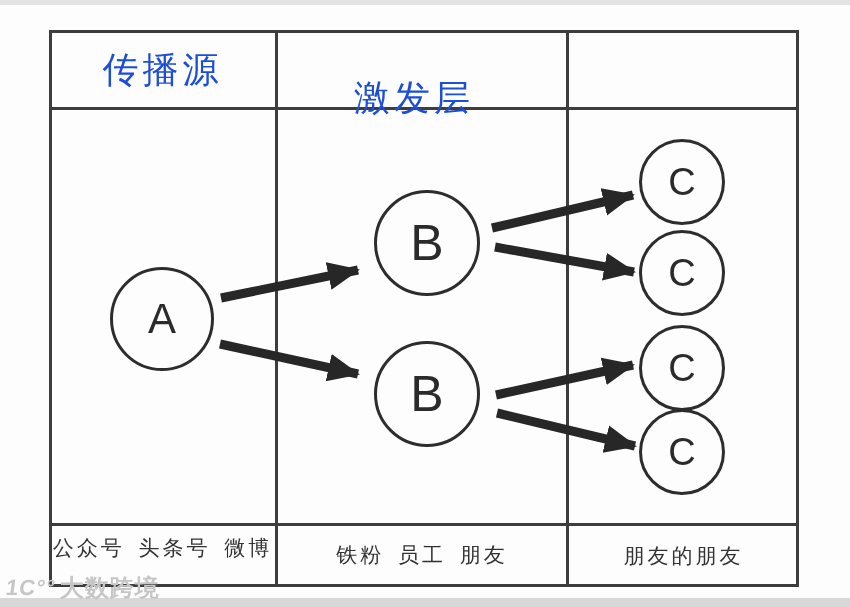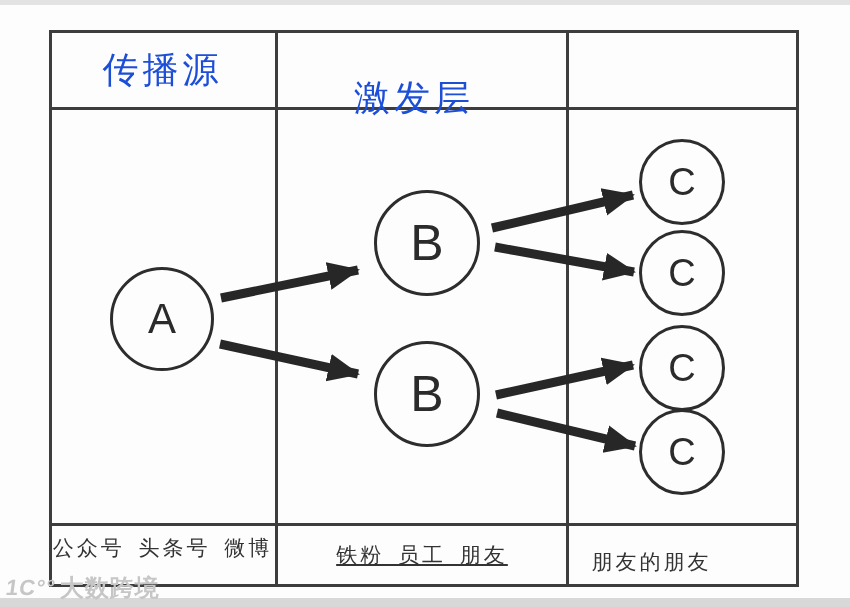--- a/index.html
+++ b/index.html
@@ -74,22 +74,22 @@
     </svg>
 
   <div id="watermark">
     <span class="logo">1C°°</span>
     <span class="wm-text">大数跨境</span>
   </div>
 
 <div class="cell header-cell" style="left: 49px; top: 33px; width: 227px; height: 74px;">传播源</div>
     <div class="cell footer-cell" style="left: 49px; top: 526px; width: 227px; height: 44px;">公众号 头条号 微博</div>
     <div class="cell header-cell" style="left: 268px; top: 33px; width: 292px; height: 74px; margin-top: 28px;">激发层</div>
-    <div class="cell footer-cell" style="left: 276px; top: 526px; width: 292px; height: 58px; text-decoration: underline;">铁粉 员工 朋友</div>
-    <div class="cell footer-cell" style="left: 536px; top: 526px; width: 231px; height: 72px; text-align: right;">朋友的朋友</div>
+    <div class="cell footer-cell" style="left: 276px; top: 526px; width: 292px; height: 58px;">铁粉 员工 朋友</div>
+    <div class="cell footer-cell" style="left: 568px; top: 526px; width: 231px; height: 60px; text-align: right;">朋友的朋友</div>
     <div class="node" style="left: 110px; top: 267px; width: 104px; height: 104px; font-size: 42px; border-color: rgb(45, 45, 45);">A</div>
     <div class="node" style="left: 374px; top: 190px; width: 106px; height: 106px; font-size: 50px; border-color: rgb(45, 45, 45);">B</div>
     <div class="node" style="left: 374px; top: 341px; width: 106px; height: 106px; font-size: 50px; border-color: rgb(45, 45, 45);">B</div>
     <div class="node" style="left: 639px; top: 139px; width: 86px; height: 86px; font-size: 38px; border-color: rgb(45, 45, 45);">C</div>
     <div class="node" style="left: 639px; top: 230px; width: 86px; height: 86px; font-size: 38px; border-color: rgb(45, 45, 45);">C</div>
     <div class="node" style="left: 639px; top: 325px; width: 86px; height: 86px; font-size: 38px; border-color: rgb(45, 45, 45);">C</div>
     <div class="node" style="left: 639px; top: 409px; width: 86px; height: 86px; font-size: 38px; border-color: rgb(45, 45, 45);">C</div>
   </div>
 
 </body></html>

